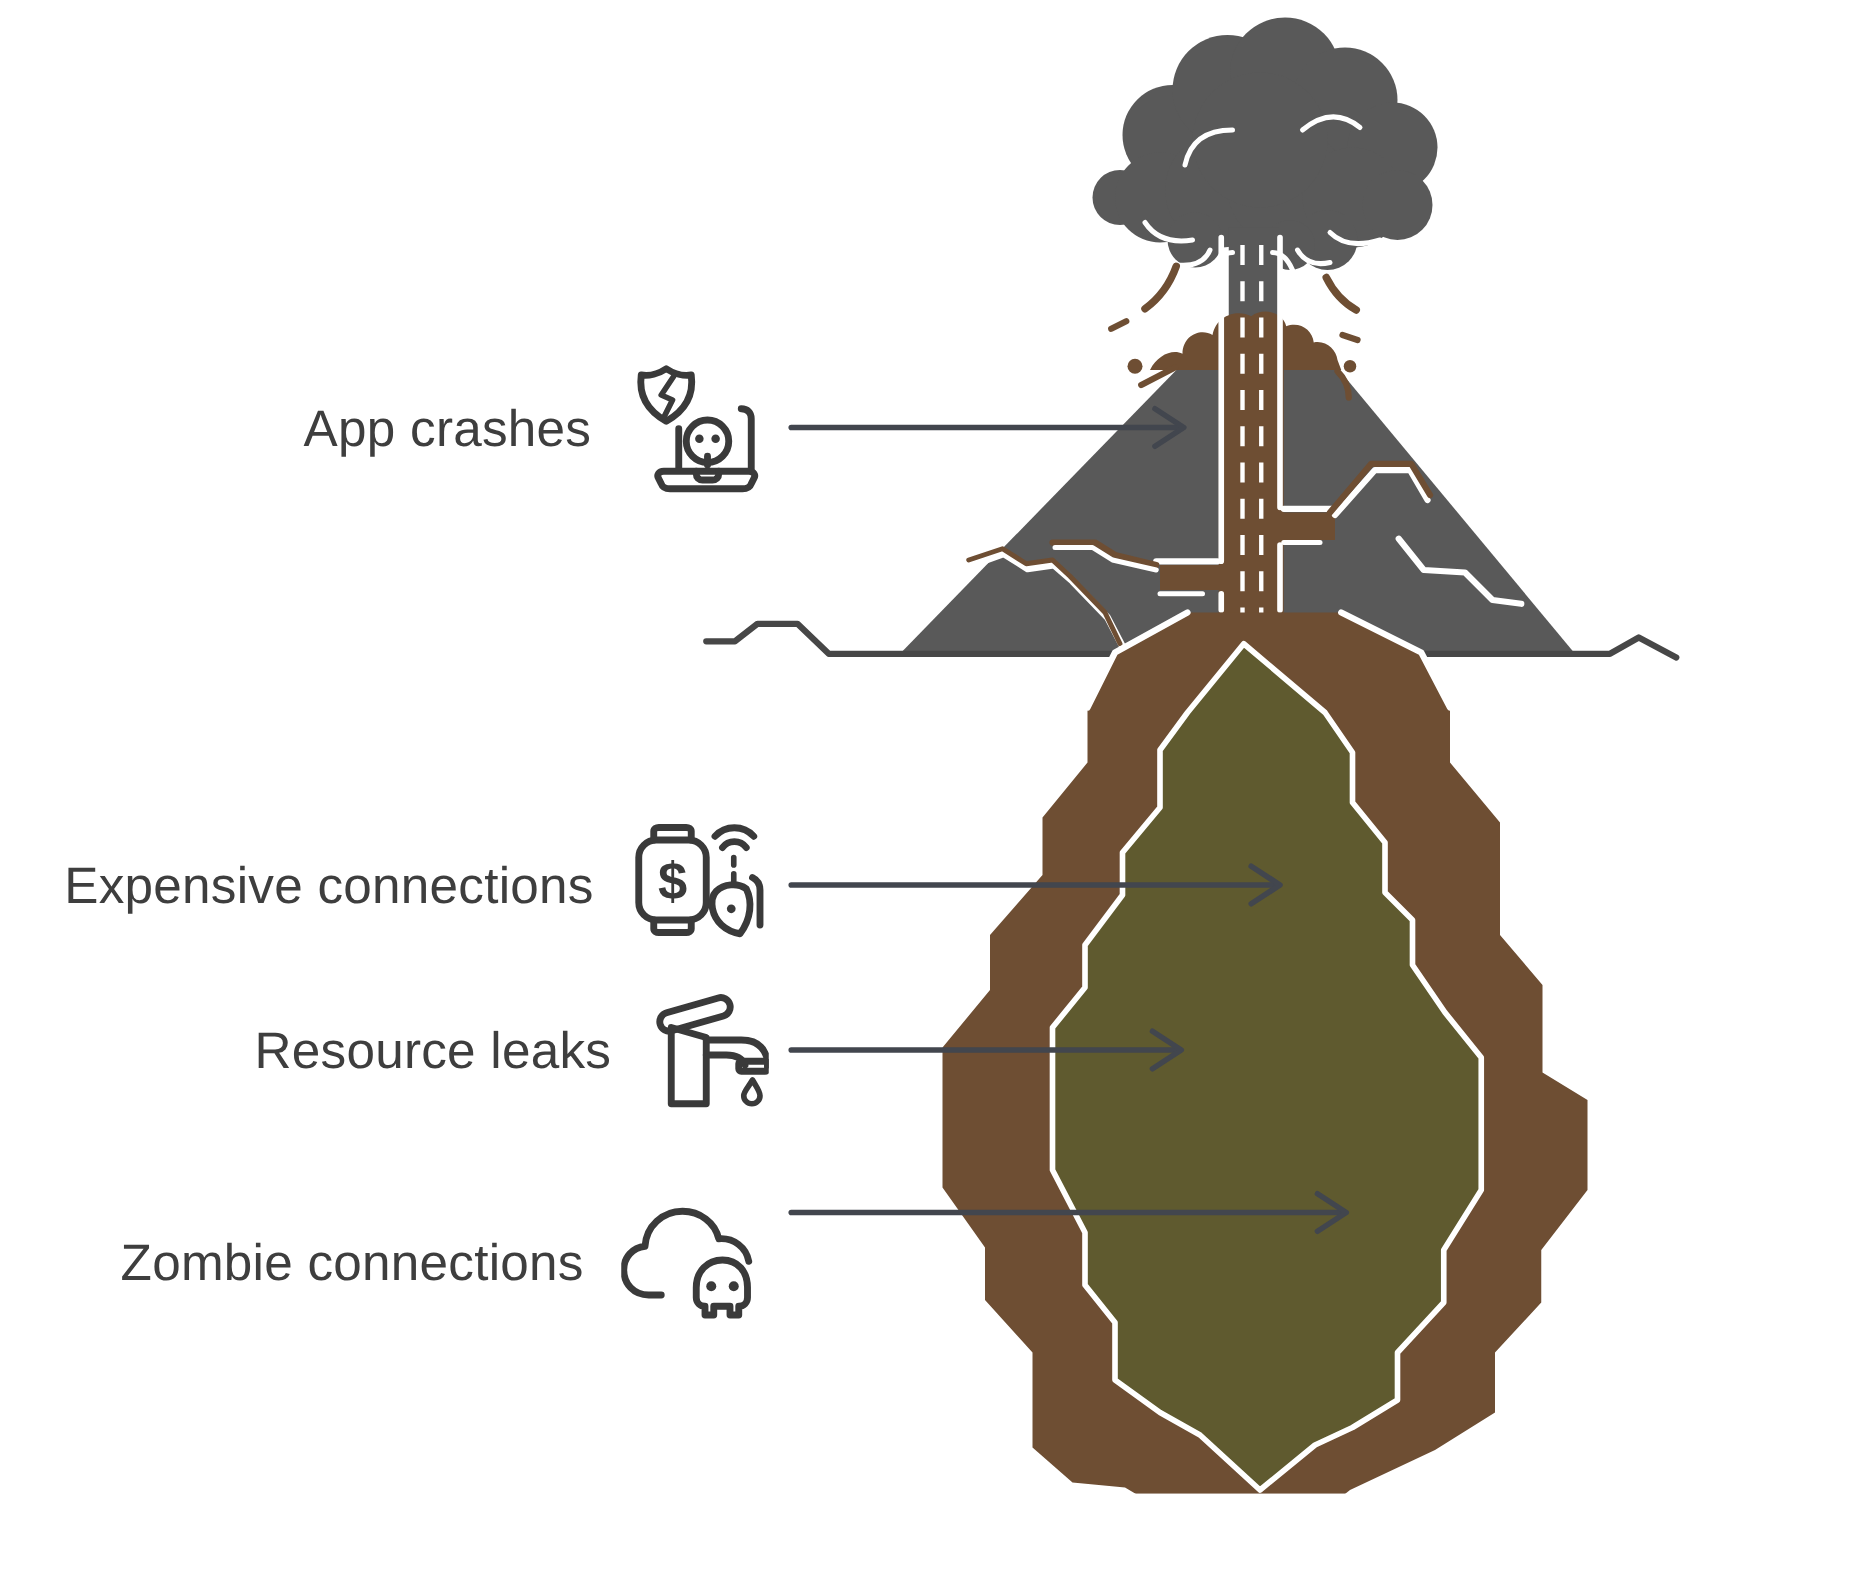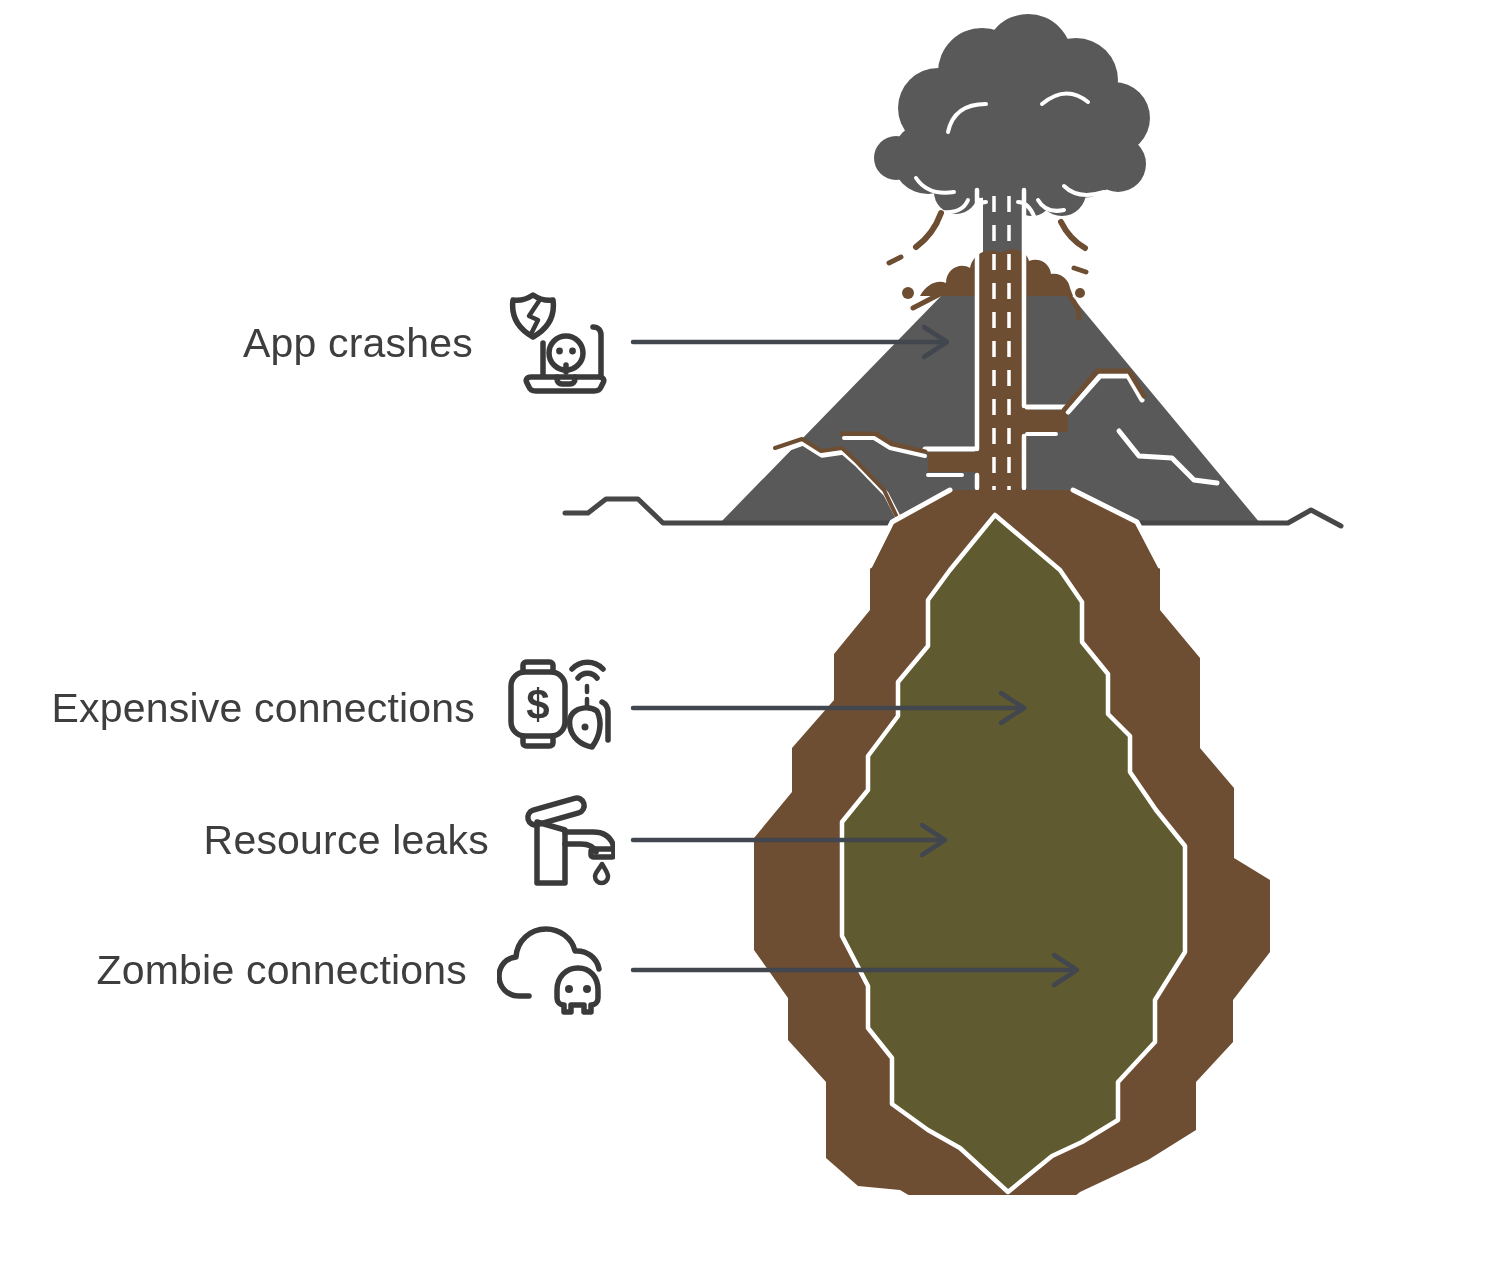--- a/index.html
+++ b/index.html
@@ -177,21 +177,21 @@
       <text class="fill" x="33" y="61" font-size="42" text-anchor="middle">$</text>
       <path d="M 73 20 A 12 12 0 0 1 92 20"></path>
       <path d="M 67 11 A 21 21 0 0 1 98 11"></path>
       <path d="M 82 28 V 34 M 82 41 V 47" stroke-width="4.5"></path>
       <path d="M 68 55 C 74 49 85 48 92 53 C 97 63 96 77 87 89 C 75 87 67 79 65 69 C 64 63 65 58 68 55 Z"></path>
       <circle class="fill" cx="80" cy="69" r="3.5"></circle>
       <path d="M 97 44 C 101 46 103 50 103 54 L 103 82"></path>
     </svg>
   </div>
 
-  <div class="label-row" style="top:970px">
+  <div class="label-row" style="top:1010px">
     <span class="label-text">Zombie connections</span>
     <svg class="icon" width="118" height="92" viewBox="0 0 118 92">
       <path d="M 32 72 L 22 72 C 10 72 2 63 2 52 C 2 42 9 34 19 33 C 20 17 33 5 49 5 C 63 5 75 14 78 27 C 90 26 100 34 102 45"></path>
       <path d="M 81 44 C 69 44 60 53 60 66 L 60 74 C 60 78 63 81 67 81 L 67 88 L 74 88 L 74 81 L 87 81 L 87 88 L 94 88 L 94 81 C 98 81 101 78 101 74 L 101 66 C 101 53 93 44 81 44 Z"></path>
       <circle class="fill" cx="72" cy="65" r="4"></circle>
       <circle class="fill" cx="90" cy="65" r="4"></circle>
     </svg>
   </div>
 
 </div>

